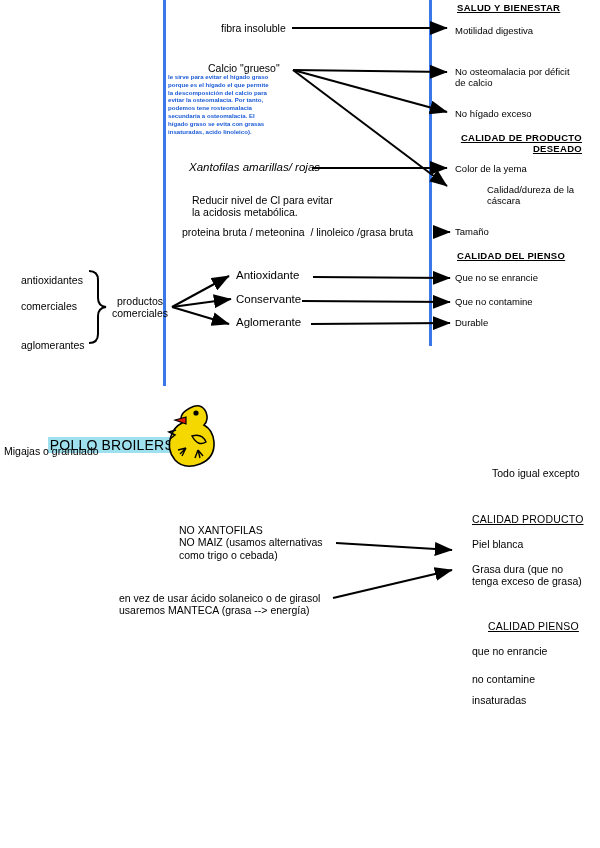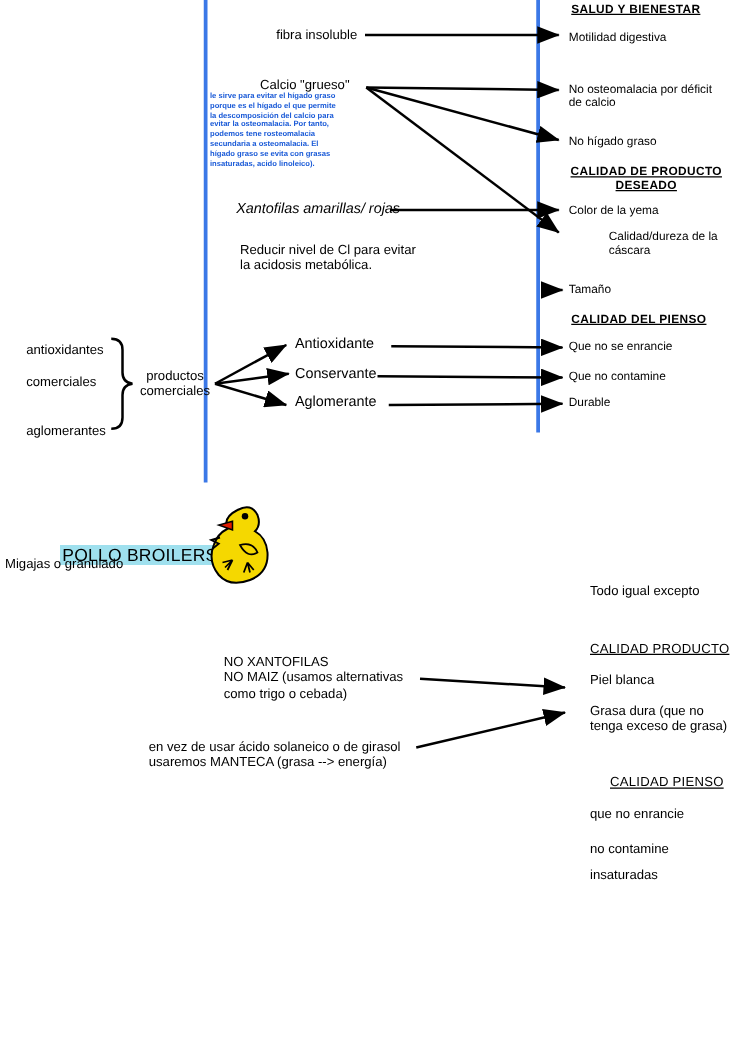--- a/index.html
+++ b/index.html
@@ -62,43 +62,44 @@
 
   <div class="t lbl11" style="left:208px;top:62px;">Calcio "grueso"</div>
 
   <div class="t blue-note" style="left:168px;top:73px;width:104px;white-space:normal;">le sirve para evitar el hígado graso porque es el hígado el que permite la descomposición del calcio para evitar la osteomalacia. Por tanto, podemos tene rosteomalacia secundaria a osteomalacia. El hígado graso se evita con grasas insaturadas, acido linoleico).</div>
 
   <div class="t lbl12" style="left:189px;top:161px;font-style:italic;">Xantofilas amarillas/ rojas</div>
 
   <div class="t lbl11" style="left:192px;top:194px;">Reducir nivel de Cl para evitar
 la acidosis metabólica.</div>
 
+  <div class="t lbl11" style="left:182px;top:226px;">proteina bruta / meteonina  / linoleico /grasa bruta</div>
 
   <div class="t lbl11" style="left:21px;top:274px;">antioxidantes</div>
   <div class="t lbl11" style="left:21px;top:300px;">comerciales</div>
   <div class="t lbl11" style="left:21px;top:339px;">aglomerantes</div>
 
   <svg class="svg-layer" viewBox="0 0 600 848">
     <path d="M89 271 q9 0 9 9 l0 18 q0 8 8 9 q-8 1 -8 9 l0 18 q0 9 -9 9" stroke="#000" stroke-width="2" fill="none"></path>
   </svg>
 
   <div class="t lbl11" style="left:112px;top:295px;text-align:center;">productos
 comerciales</div>
 
   <div class="t lbl12" style="left:236px;top:269px;">Antioxidante</div>
   <div class="t lbl12" style="left:236px;top:293px;">Conservante</div>
   <div class="t lbl12" style="left:236px;top:316px;">Aglomerante</div>
 
   <div class="t hdr" style="left:457px;top:2px;">SALUD Y BIENESTAR</div>
   <div class="t lbl" style="left:455px;top:25px;">Motilidad digestiva</div>
   <div class="t lbl" style="left:455px;top:66px;">No osteomalacia por déficit
 de calcio</div>
-  <div class="t lbl" style="left:455px;top:108px;">No hígado graso</div>
+  <div class="t lbl" style="left:455px;top:108px;">No hígado exceso</div>
 
-  <div class="t hdr" style="left:452px;top:132px;text-align:center;width:130px;">CALIDAD DE PRODUCTO
+  <div class="t hdr" style="left:452px;top:132px;text-align:right;width:130px;">CALIDAD DE PRODUCTO
 DESEADO</div>
   <div class="t lbl" style="left:455px;top:163px;">Color de la yema</div>
   <div class="t lbl" style="left:455px;top:184px;margin-left:32px;">Calidad/dureza de la
 cáscara</div>
   <div class="t lbl" style="left:455px;top:226px;">Tamaño</div>
 
   <div class="t hdr" style="left:457px;top:250px;">CALIDAD DEL PIENSO</div>
   <div class="t lbl" style="left:455px;top:272px;">Que no se enrancie</div>
   <div class="t lbl" style="left:455px;top:296px;">Que no contamine</div>
   <div class="t lbl" style="left:455px;top:317px;">Durable</div>
@@ -114,21 +115,21 @@
       <path d="M18 17 l-11 3 l11 4 z" fill="#e01b00" stroke="#000" stroke-width="1.2"></path>
       <path d="M24 36 q10 -3 14 6 q-8 5 -14 -6 z" fill="#f5d800" stroke="#000" stroke-width="1.4"></path>
       <path d="M18 48 l-6 6 M18 48 l-8 2 M18 48 l-4 8" stroke="#000" stroke-width="1.4" fill="none"></path>
       <path d="M30 50 l-3 8 M30 50 l2 8 M30 50 l5 6" stroke="#000" stroke-width="1.4" fill="none"></path>
       <path d="M8 30 l-7 2 l6 3 l-5 4" stroke="#000" stroke-width="1.5" fill="none"></path>
     </g>
   </svg>
 
   <div class="t lbl11" style="left:4px;top:445px;">Migajas o granulado</div>
 
-  <div class="t lbl11" style="left:472px;top:467px;">Todo igual excepto</div>
+  <div class="t lbl11" style="left:492px;top:467px;">Todo igual excepto</div>
 
   <div class="t lbl11" style="left:179px;top:524px;">NO XANTOFILAS
 NO MAIZ (usamos alternativas
 como trigo o cebada)</div>
 
   <div class="t lbl11" style="left:119px;top:592px;">en vez de usar ácido solaneico o de girasol
 usaremos MANTECA (grasa --&gt; energía)</div>
 
   <div class="t hdr2" style="left:472px;top:513px;">CALIDAD PRODUCTO</div>
   <div class="t lbl11" style="left:472px;top:538px;">Piel blanca</div>

